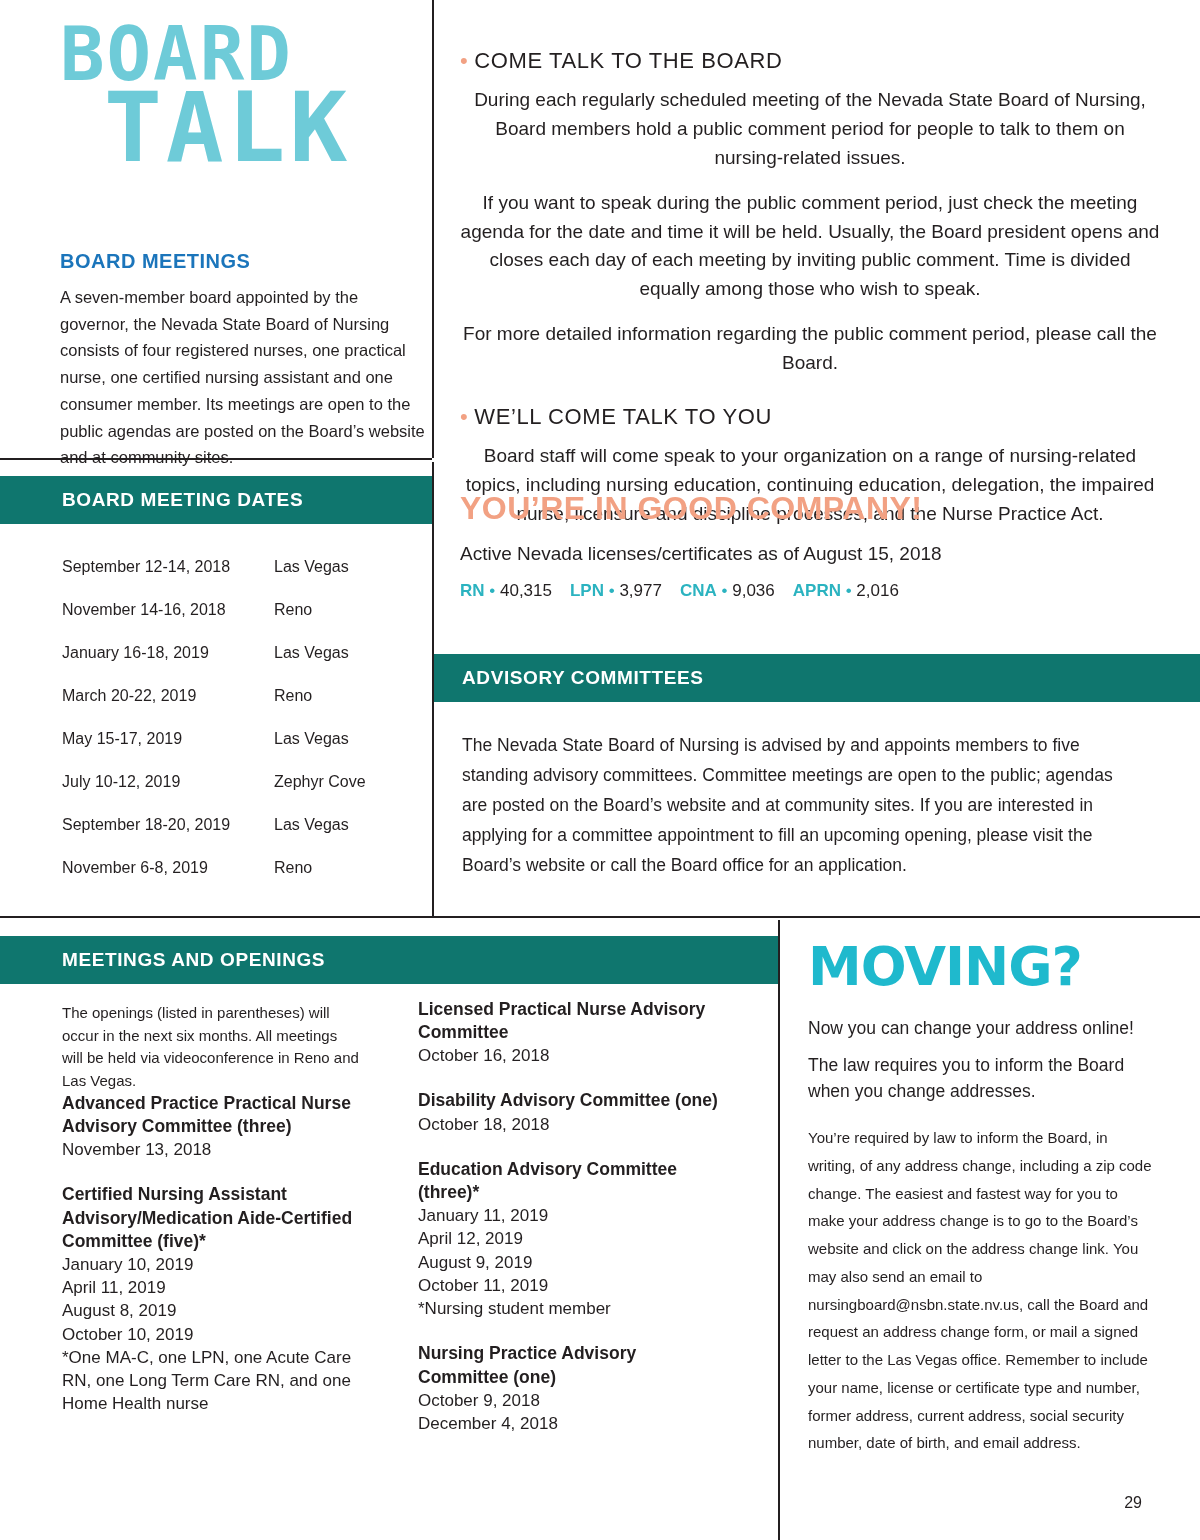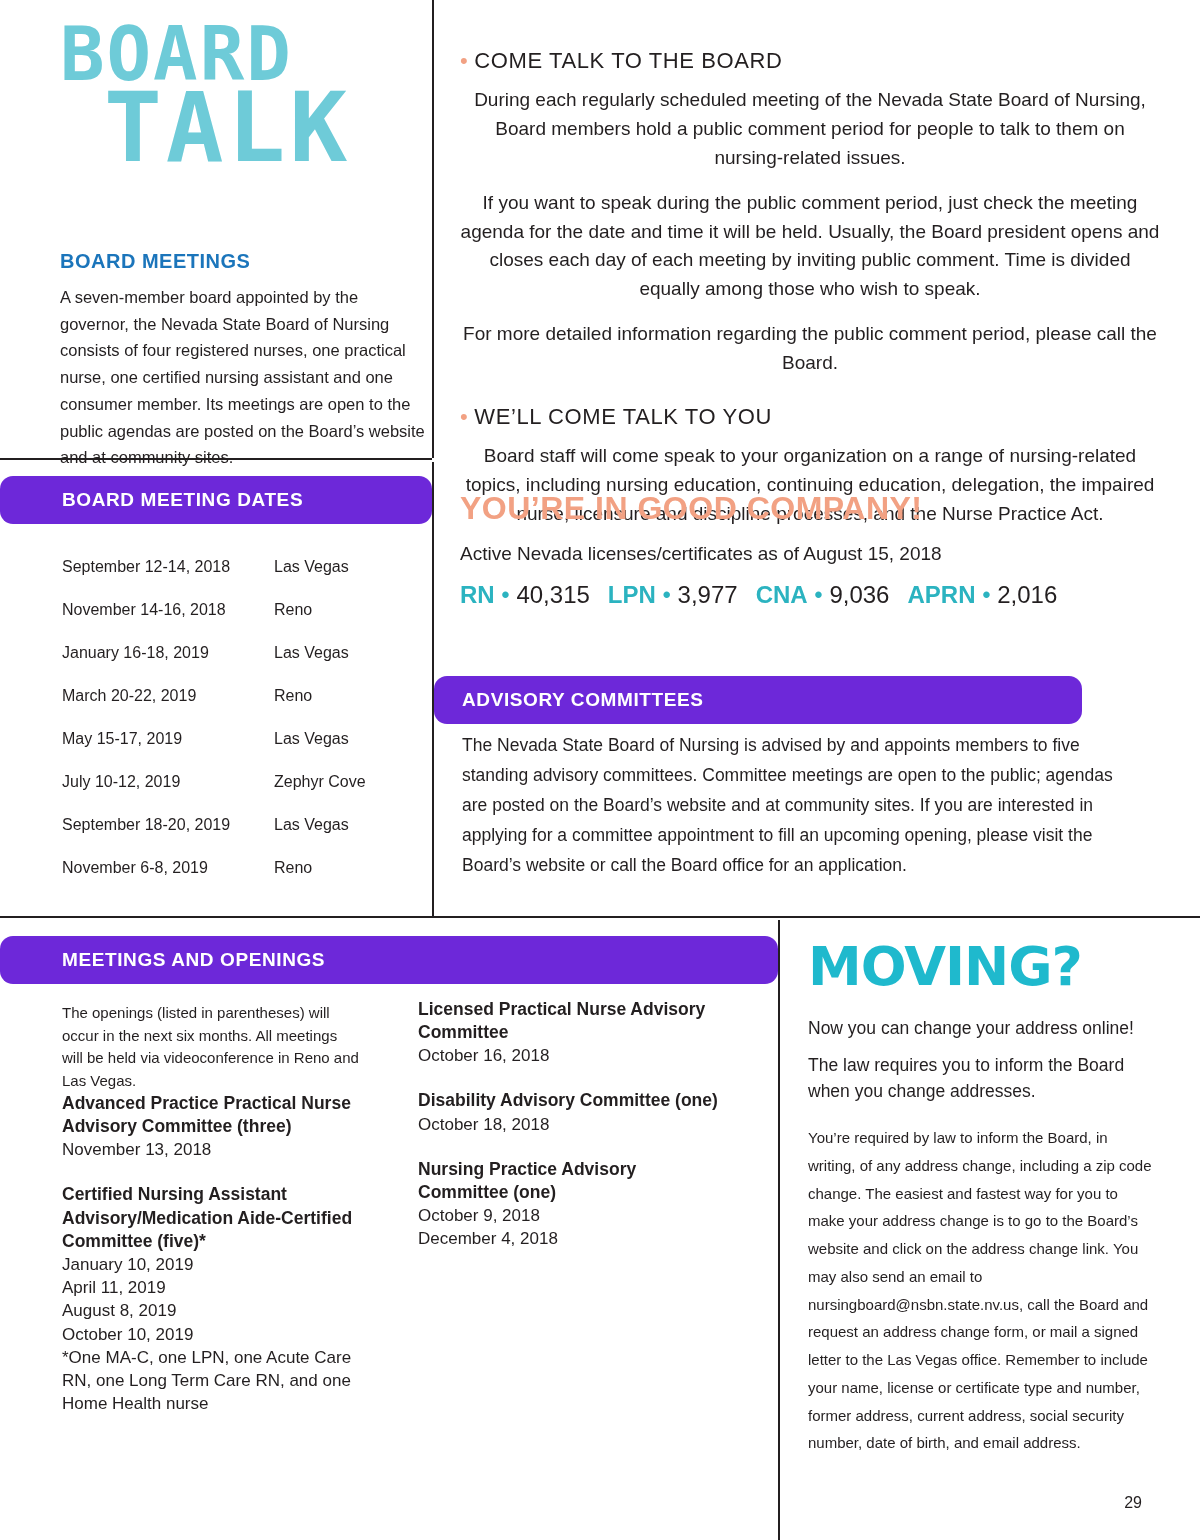--- a/index.html
+++ b/index.html
@@ -54,46 +54,45 @@
   }
   .bullet-head .dot { color:#f2a183; font-size:22px; margin-right:6px; }
   .rt p {
     font-size:19px; line-height:1.52; margin:0 0 16px 0; color:#231f20;text-align:center;
   }
   .rt .sec2 { margin-top:26px; }
 
   
   .bar-blue {
     position:absolute;
-    background:#6d28d9;
+    background:#0f766e;
     color:#ffffff;
     font-weight:bold;
     letter-spacing:0.6px;
-    border-radius:13px;
   }
   .bmd-bar { left:0; top:476px; width:432px; height:48px; }
   .bar-label { position:absolute; left:62px; top:50%; transform:translateY(-50%); font-size:19px; }
 
   .dates { position:absolute; left:62px; top:545px; width:370px; font-size:16px; }
   .dates .row { display:flex; height:43px; align-items:center; }
   .dates .d { width:212px; }
   .dates .c { }
 
   
   .gc { position:absolute; left:460px; top:490px; width:700px; }
   .gc-title {
     color:#f2a183; font-size:32px; font-weight:bold; letter-spacing:0.5px; margin-bottom:16px;
   }
   .gc-sub { font-size:19px; margin-bottom:16px; }
-  .gc-stats { font-size:24px; }
+  .gc-stats { font-size:17px; }
   .gc-stats .k { color:#2bb3c0; font-weight:bold; }
   .gc-stats .sp { display:inline-block; width:18px; }
 
   
-  .ac-bar { left:434px; top:676px; width:648px; height:48px; }
+  .ac-bar { left:434px; top:654px; width:766px; height:48px; }
   .ac-bar .bar-label { left:28px; }
   .ac-body {
     position:absolute; left:462px; top:730px; width:660px;
     font-size:17.5px; line-height:1.72; color:#231f20;
   }
 
   
   .mo-bar { left:0; top:936px; width:778px; height:48px; }
 
   .mo-intro {
@@ -219,20 +218,28 @@
   <div class="col-b" id="col-b">
       <div class="grp">
         <div class="grp-title">Licensed Practical Nurse Advisory Committee</div>
         <div class="grp-dates" style="white-space: pre-line;">October 16, 2018</div>
       </div>
       <div class="grp">
         <div class="grp-title">Disability Advisory Committee (one)</div>
         <div class="grp-dates" style="white-space: pre-line;">October 18, 2018</div>
       </div>
       <div class="grp">
+        <div class="grp-title">Education Advisory Committee (three)*</div>
+        <div class="grp-dates" style="white-space: pre-line;">January 11, 2019
+April 12, 2019
+August 9, 2019
+October 11, 2019</div>
+        <div class="grp-note" style="white-space: pre-line;">*Nursing student member</div>
+      </div>
+      <div class="grp">
         <div class="grp-title">Nursing Practice Advisory Committee (one)</div>
         <div class="grp-dates" style="white-space: pre-line;">October 9, 2018
 December 4, 2018</div>
       </div>
     </div>
 
   <div class="mv">
     <div class="mv-title">MOVING?</div>
     <div class="lead">Now you can change your address online!</div>
     <div class="lead2">The law requires you to inform the Board when you change addresses.</div>

